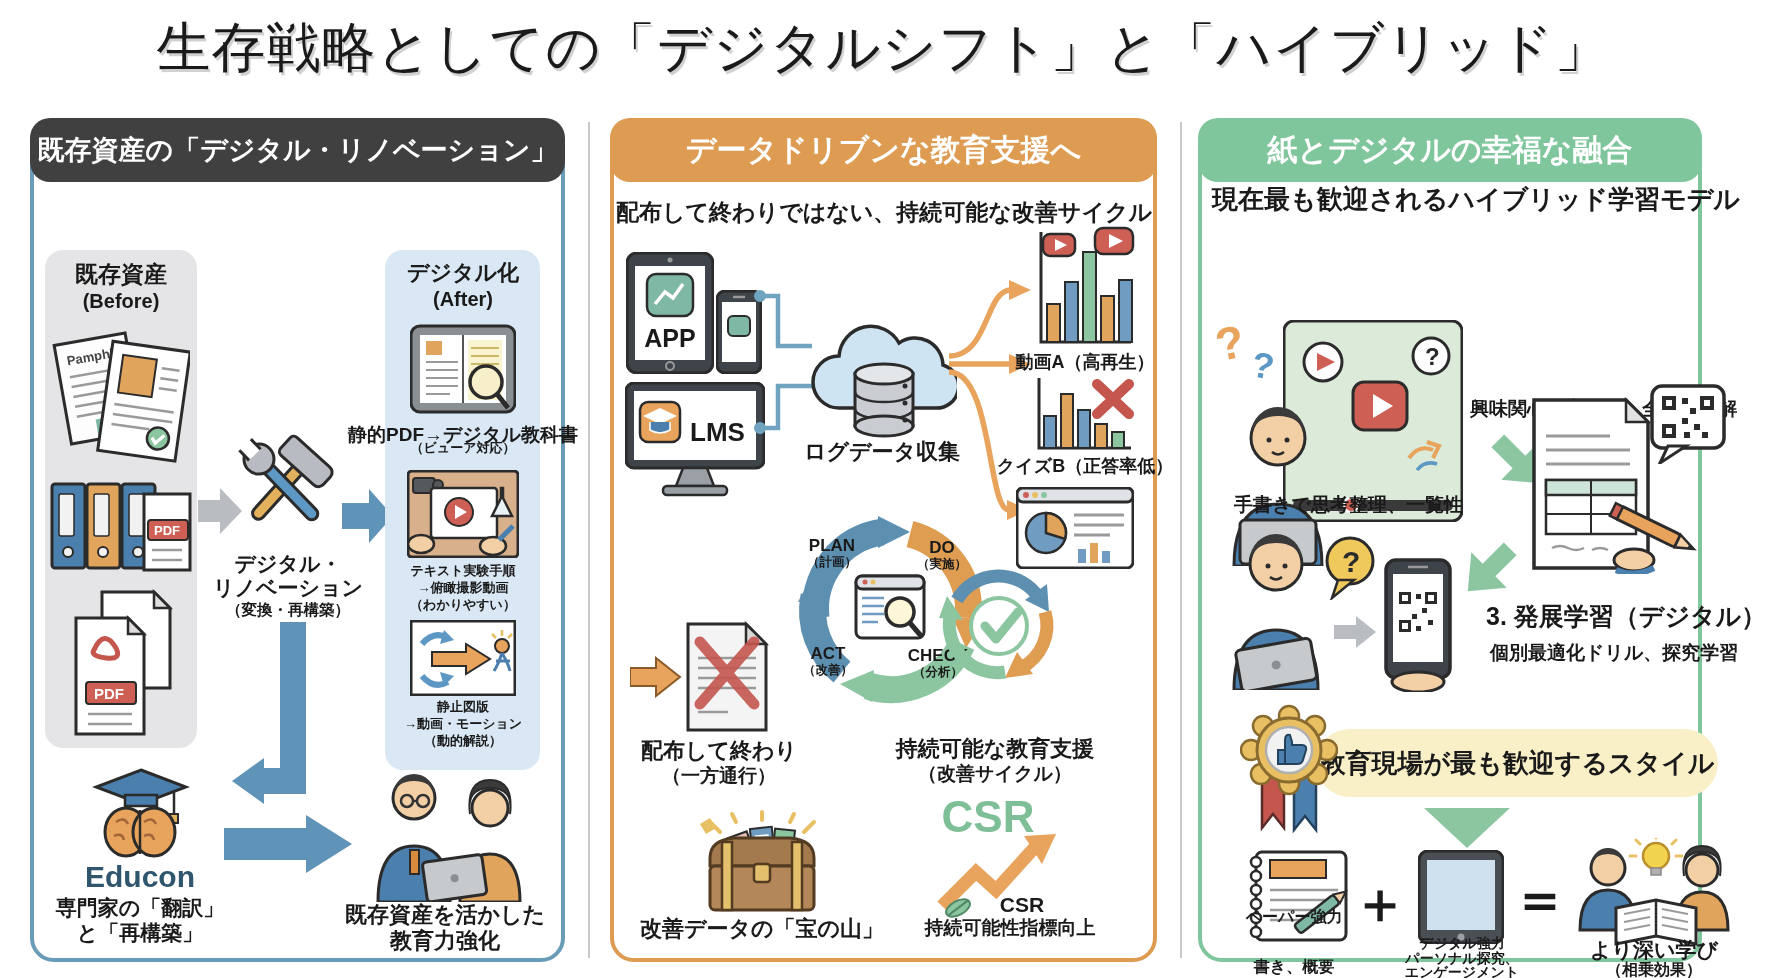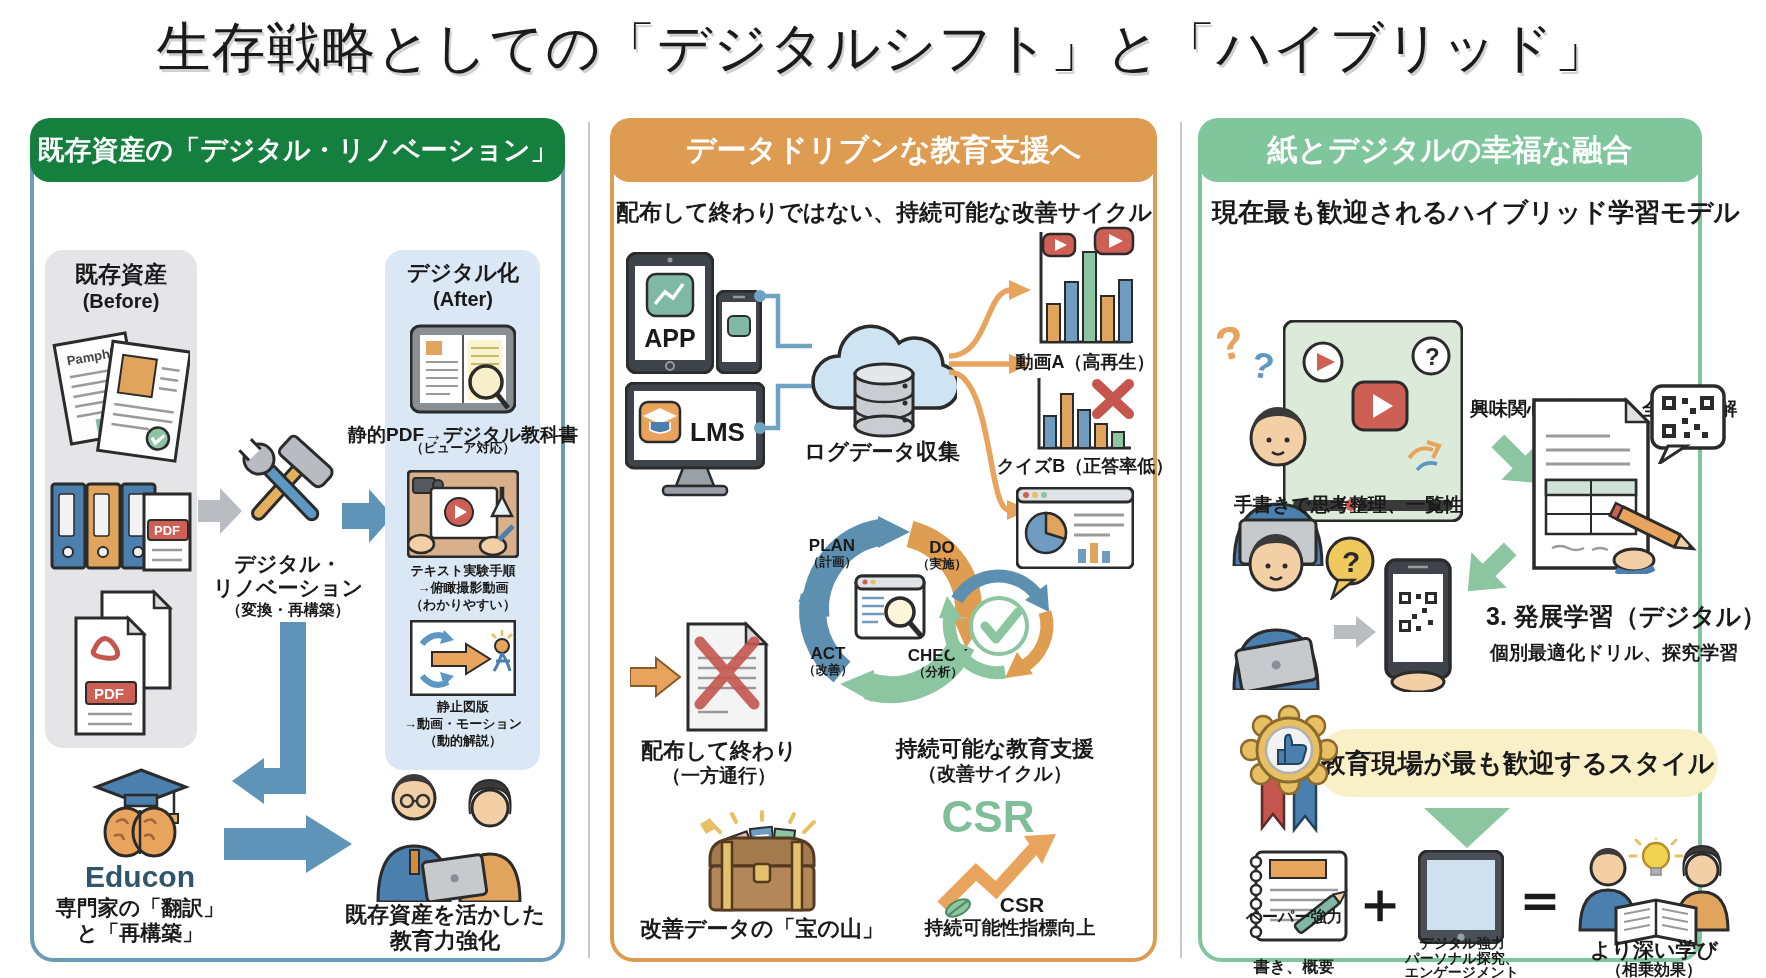--- a/index.html
+++ b/index.html
@@ -20,21 +20,21 @@
 <body>
 
 <div class="stage">
 
   <div class="title">生存戦略としての「デジタルシフト」と「ハイブリッド」</div>
 
   <div class="vdiv" style="left:588px"></div>
   <div class="vdiv" style="left:1180px"></div>
 
   <section class="col" style="left:30px;width:535px;border-color:#6a9bb7">
-    <div class="colhead" style="background:#15803d;font-size:27px">既存資産の「デジタル・リノベーション」</div>
+    <div class="colhead" style="background:#404040;font-size:27px">既存資産の「デジタル・リノベーション」</div>
   </section>
 
 
   <div class="abs" style="left:45px;top:250px;width:152px;height:498px;background:#e5e5e7;border-radius:18px"></div>
   <div class="t tc" style="left:121px;top:262px;font-size:23px">既存資産</div>
   <div class="t tc" style="left:121px;top:290px;font-size:20px">(Before)</div>
 
   <div class="abs" style="left:52px;top:318px">
     <svg width="138" height="152" viewBox="0 0 138 152">
       <g transform="rotate(-10 50 80)">
@@ -486,21 +486,21 @@
       <rect x="96" y="34" width="10" height="68" fill="#e3c06b" stroke="#533b22" stroke-width="2.5"></rect>
       <rect x="58" y="56" width="16" height="18" rx="3" fill="#e3c06b" stroke="#533b22" stroke-width="2.5"></rect>
     </svg>
   </div>
   <div class="t tc" style="left:762px;top:917px;font-size:22px">改善データの「宝の山」</div>
 
   <section class="col" style="left:1198px;width:504px;border-color:#80c69d">
     <div class="colhead" style="background:#80c69d;font-size:30px">紙とデジタルの幸福な融合</div>
   </section>
 
-  <div class="t tc" style="left:1476px;top:198px;font-size:26px">現在最も歓迎されるハイブリッド学習モデル</div>
+  <div class="t tc" style="left:1476px;top:185px;font-size:26px">現在最も歓迎されるハイブリッド学習モデル</div>
 
   <div class="abs" style="left:1283px;top:320px">
     <svg width="180" height="202" viewBox="0 0 180 202">
       <rect x="1" y="1" width="178" height="200" rx="10" fill="#dcead9" stroke="#2b2b2b" stroke-width="3"></rect>
       <circle cx="40" cy="42" r="19" fill="#fff" stroke="#2b2b2b" stroke-width="3"></circle>
       <polygon points="34,33 52,42 34,51" fill="#cd5f55"></polygon>
       <rect x="70" y="62" width="54" height="48" rx="11" fill="#cd5f55" stroke="#2b2b2b" stroke-width="3"></rect>
       <polygon points="90,74 110,86 90,98" fill="#fff"></polygon>
       <circle cx="148" cy="36" r="18" fill="#fff" stroke="#2b2b2b" stroke-width="3"></circle>
       <text x="142" y="45" font-size="24" font-weight="bold" fill="#2b2b2b">?</text>

